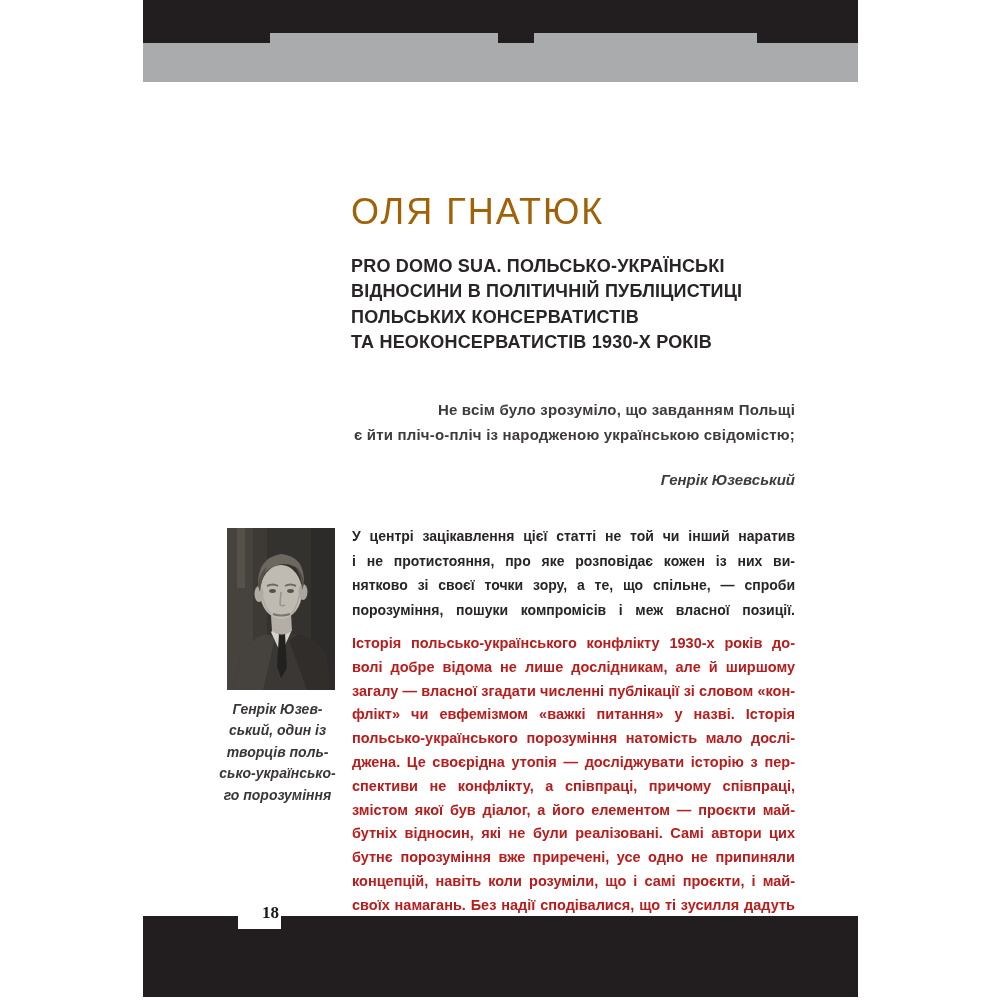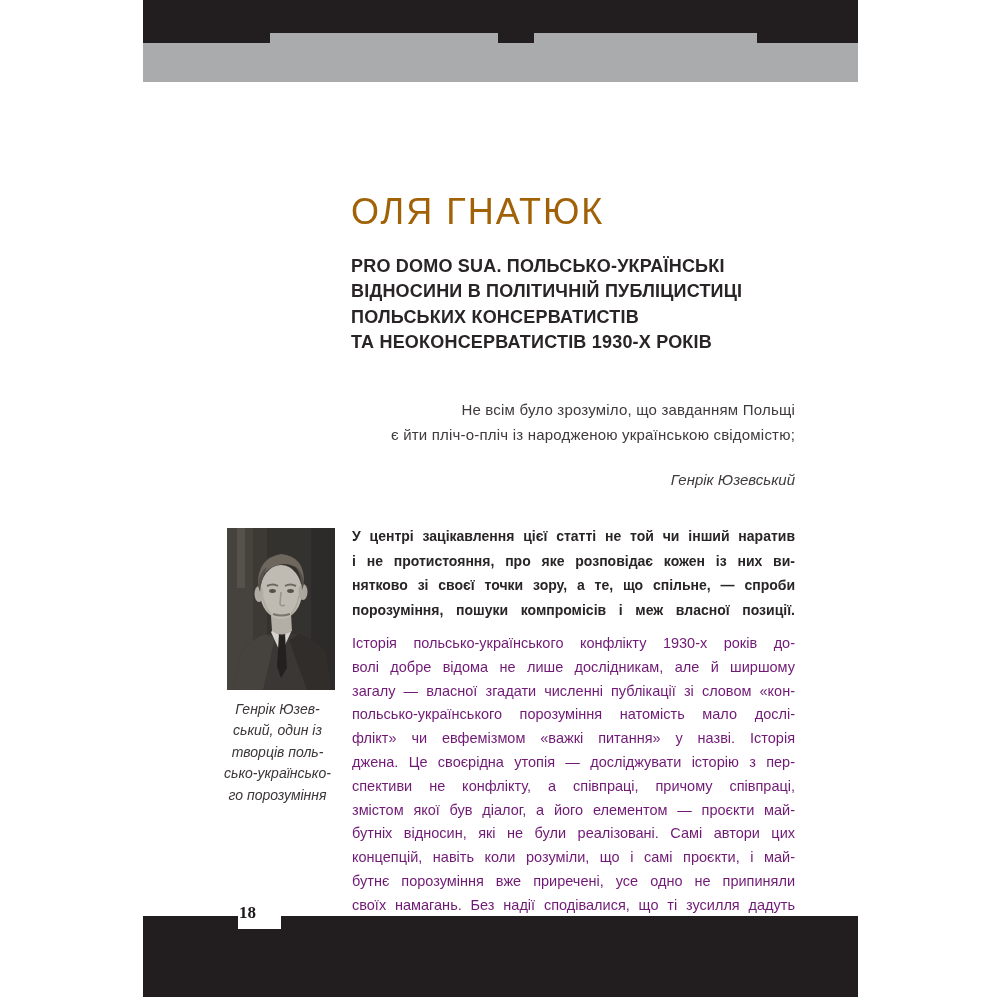--- a/index.html
+++ b/index.html
@@ -1,46 +1,46 @@
 <!DOCTYPE html>
 <html><head>
 <meta charset="utf-8">
 <style>
   html,body{margin:0;padding:0;}
   body{
     width:1000px;height:1000px;position:relative;background:#ffffff;
     font-family:"Liberation Sans", sans-serif;
     -webkit-font-smoothing:antialiased;
   }
-  .abs{position:absolute;}
+  .abs{position:absolute;font-weight:bold;}
 
   
   .band-black-top{left:143px;top:0;width:715px;height:43px;background:#221d1e;}
   .band-gray{left:143px;top:43px;width:715px;height:39px;background:#a9abad;}
   .gray-tab{top:33px;height:10px;background:#a9abad;}
   .gray-tab.left{left:270px;width:228px;}
   .gray-tab.right{left:534px;width:223px;}
   .band-black-bottom{left:143px;top:916px;width:715px;height:81px;background:#221d1e;}
   .page-num-notch{left:238px;top:916px;width:43px;height:13px;background:#ffffff;}
-  .page-num{left:222px;top:903px;width:51px;text-align:center;
+  .page-num{left:245px;top:903px;width:51px;text-align:center;
     font-family:"Liberation Serif", serif;font-weight:bold;font-size:17px;color:#1d1819;}
 
   
   .author{left:351px;top:191px;width:450px;font-size:36px;letter-spacing:2px;
     color:#a16207;font-weight:400;}
   .article-title{left:351px;top:254px;width:460px;font-weight:bold;font-size:18px;
     line-height:25.3px;color:#292425;letter-spacing:.2px;}
   .epigraph{left:352px;top:397px;width:443px;text-align:right;font-size:15px;
     line-height:25px;color:#3f3a3b;letter-spacing:.2px;}
   .attribution{left:352px;top:471px;width:443px;text-align:right;font-style:italic;
     font-size:15px;color:#3f3a3b;}
   .lead{left:352px;top:524px;width:443px;font-weight:bold;font-size:14px;
     line-height:24.6px;color:#292425;}
   .bodytext{left:352px;top:632px;width:443px;font-size:14.5px;
-    line-height:23.8px;color:#701a75;}
+    line-height:23.8px;color:#b91c1c;}
   .jline{text-align:justify;text-align-last:justify;}
   .caption{left:210px;top:699px;width:135px;text-align:center;font-style:italic;
     font-size:14px;line-height:21.4px;color:#3b3637;}
   .photo{left:227px;top:528px;width:108px;height:162px;}
   .photo svg{display:block;width:108px;height:162px;}
 </style>
 </head>
 <body>
 
 <div>
@@ -120,28 +120,28 @@
     <div class="jline">У центрі зацікавлення цієї статті не той чи інший наратив</div>
     <div class="jline">і не протистояння, про яке розповідає кожен із них ви-</div>
     <div class="jline">нятково зі своєї точки зору, а те, що спільне, — спроби</div>
     <div class="jline">порозуміння, пошуки компромісів і меж власної позиції.</div>
   </div>
 
   <div class="abs bodytext">
     <div class="jline">Історія польсько-українського конфлікту 1930-х років до-</div>
     <div class="jline">волі добре відома не лише дослідникам, але й ширшому</div>
     <div class="jline">загалу — власної згадати численні публікації зі словом «кон-</div>
+    <div class="jline">флікт» чи евфемізмом «важкі питання» у назві. Історія</div>
     <div class="jline">польсько-українського порозуміння натомість мало дослі-</div>
-    <div class="jline">флікт» чи евфемізмом «важкі питання» у назві. Історія</div>
     <div class="jline">джена. Це своєрідна утопія — досліджувати історію з пер-</div>
     <div class="jline">спективи не конфлікту, а співпраці, причому співпраці,</div>
     <div class="jline">змістом якої був діалог, а його елементом — проєкти май-</div>
     <div class="jline">бутніх відносин, які не були реалізовані. Самі автори цих</div>
+    <div class="jline">бутнє порозуміння вже приречені, усе одно не припиняли</div>
     <div class="jline">концепцій, навіть коли розуміли, що і самі проєкти, і май-</div>
-    <div class="jline">бутнє порозуміння вже приречені, усе одно не припиняли</div>
     <div class="jline">своїх намагань. Без надії сподівалися, що ті зусилля дадуть</div>
   </div>
 
   <div class="abs band-black-bottom"></div>
   <div class="abs page-num-notch"></div>
   <div class="abs page-num">18</div>
 
 </div>
 
 </body></html>

